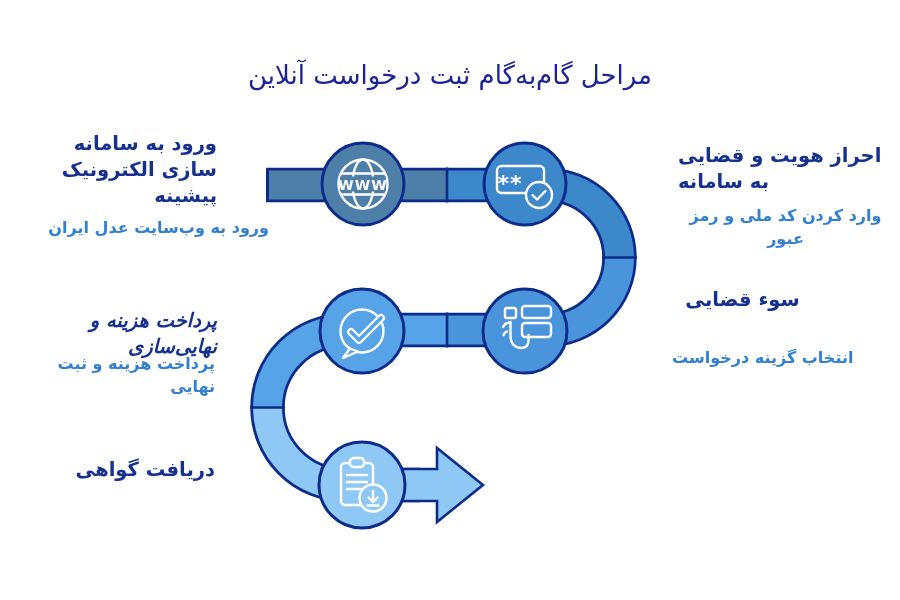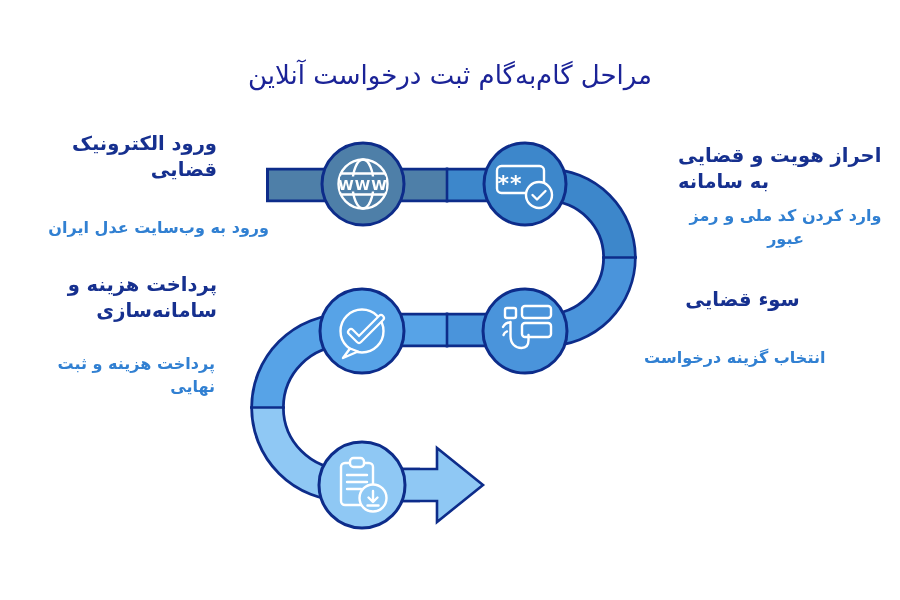--- a/index.html
+++ b/index.html
@@ -20,29 +20,29 @@
   .ic-text{fill:#ffffff;font-family:"DejaVu Sans","Liberation Sans",sans-serif;font-weight:bold;stroke:none;}
 
   
   .tb{position:absolute;direction:rtl;}
   .title{left:0;top:60px;width:900px;text-align:center;font-size:26px;font-weight:normal;color:#1B2397;white-space:nowrap;}
   .hblock{font-size:19.5px;font-weight:bold;color:#16308F;line-height:26px;}
   .sblock{font-size:16px;font-weight:600;color:#3180D2;line-height:23px;}
 
   .l1h{left:17px;width:200px;top:131px;text-align:right;}
   .l1s{left:19px;width:250px;top:216px;text-align:right;}
-  .l2h{left:17px;width:200px;top:272px;text-align:right;}
+  .l2h{left:17px;width:200px;top:308px;text-align:right;font-style:italic;}
   .l2s{left:15px;width:200px;top:352px;text-align:right;}
   .l3h{left:15px;width:200px;top:457px;text-align:right;}
   .l3s{left:15px;width:200px;top:489px;text-align:right;}
 
   .r1h{left:678px;width:215px;top:143px;text-align:left;}
   .r1s{left:678px;width:215px;top:204px;text-align:center;}
   .r2h{left:645px;width:195px;top:287px;text-align:center;}
-  .r2s{left:644px;width:215px;top:346px;text-align:left;}
+  .r2s{left:672px;width:215px;top:346px;text-align:left;}
 </style>
 </head>
 <body>
 
 <div id="canvas">
 
   <svg id="flow-svg" viewBox="0 0 900 600" aria-hidden="true">
 
     <path class="band-navy" d="M 266 185 H 547 A 72.5 72.5 0 0 1 547 330 H 345 A 77.5 77.5 0 0 0 345 485 H 420" stroke="#0D2C8A"></path>
 
@@ -101,22 +101,23 @@
       <rect class="ic-fill" x="-12" y="-27" width="14" height="9" rx="3.5" fill="#8FC8F4"></rect>
       <path class="ic" d="M -15 -10 H 5 M -15 -3 H 5 M -15 4 H -1"></path>
       <circle class="ic-fill" cx="11" cy="13" r="13.5" fill="#8FC8F4"></circle>
       <path class="ic" d="M 11 6 V 16.5 M 6.5 12.5 L 11 17 L 15.5 12.5 M 5.5 20.5 H 16.5"></path>
     </g>
   </svg>
 
   <div class="tb title">مراحل گام‌به‌گام ثبت درخواست آنلاین</div>
 
   <div class="tb hblock l1h">
-    <div>ورود الکترونیک</div>
-    <div>قضایی</div>
+    <div>ورود به سامانه</div>
+    <div>سازی الکترونیک</div>
+    <div>پیشینه</div>
   </div>
   <div class="tb sblock l1s">
     <div>ورود به وب‌سایت عدل ایران</div>
   </div>
 
   <div class="tb hblock r1h">
     <div>احراز هویت و قضایی</div>
     <div>به سامانه</div>
   </div>
   <div class="tb sblock r1s">
@@ -125,20 +126,23 @@
 
   <div class="tb hblock r2h">
     <div>سوء قضایی</div>
   </div>
   <div class="tb sblock r2s">
     <div>انتخاب گزینه درخواست</div>
   </div>
 
   <div class="tb hblock l2h">
     <div>پرداخت هزینه و</div>
-    <div>سامانه‌سازی</div>
+    <div>نهایی‌سازی</div>
   </div>
   <div class="tb sblock l2s">
     <div>پرداخت هزینه و ثبت نهایی</div>
   </div>
 
+  <div class="tb hblock l3h">
+    <div>دریافت گواهی</div>
+  </div>
 
 </div>
 
 </body></html>

